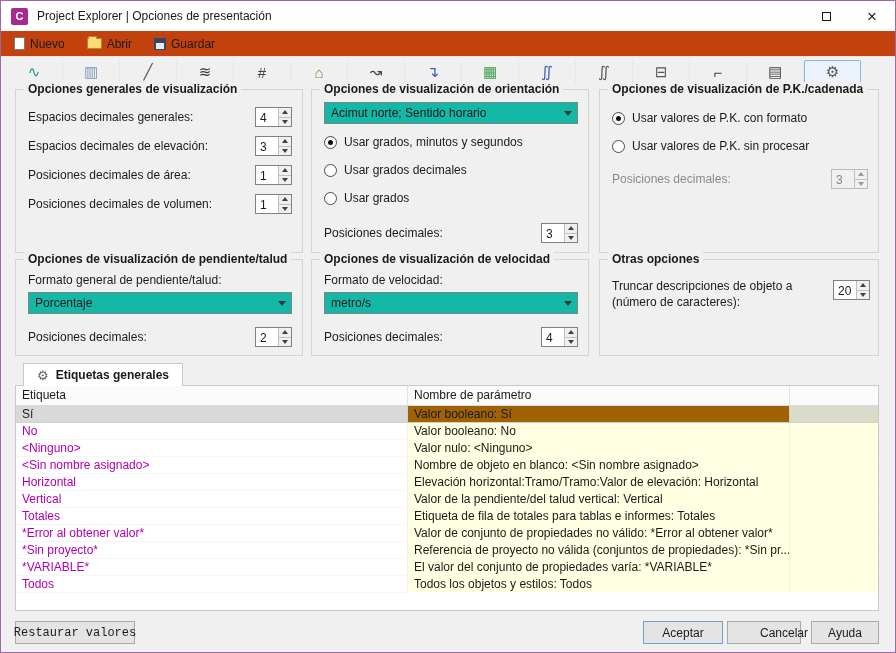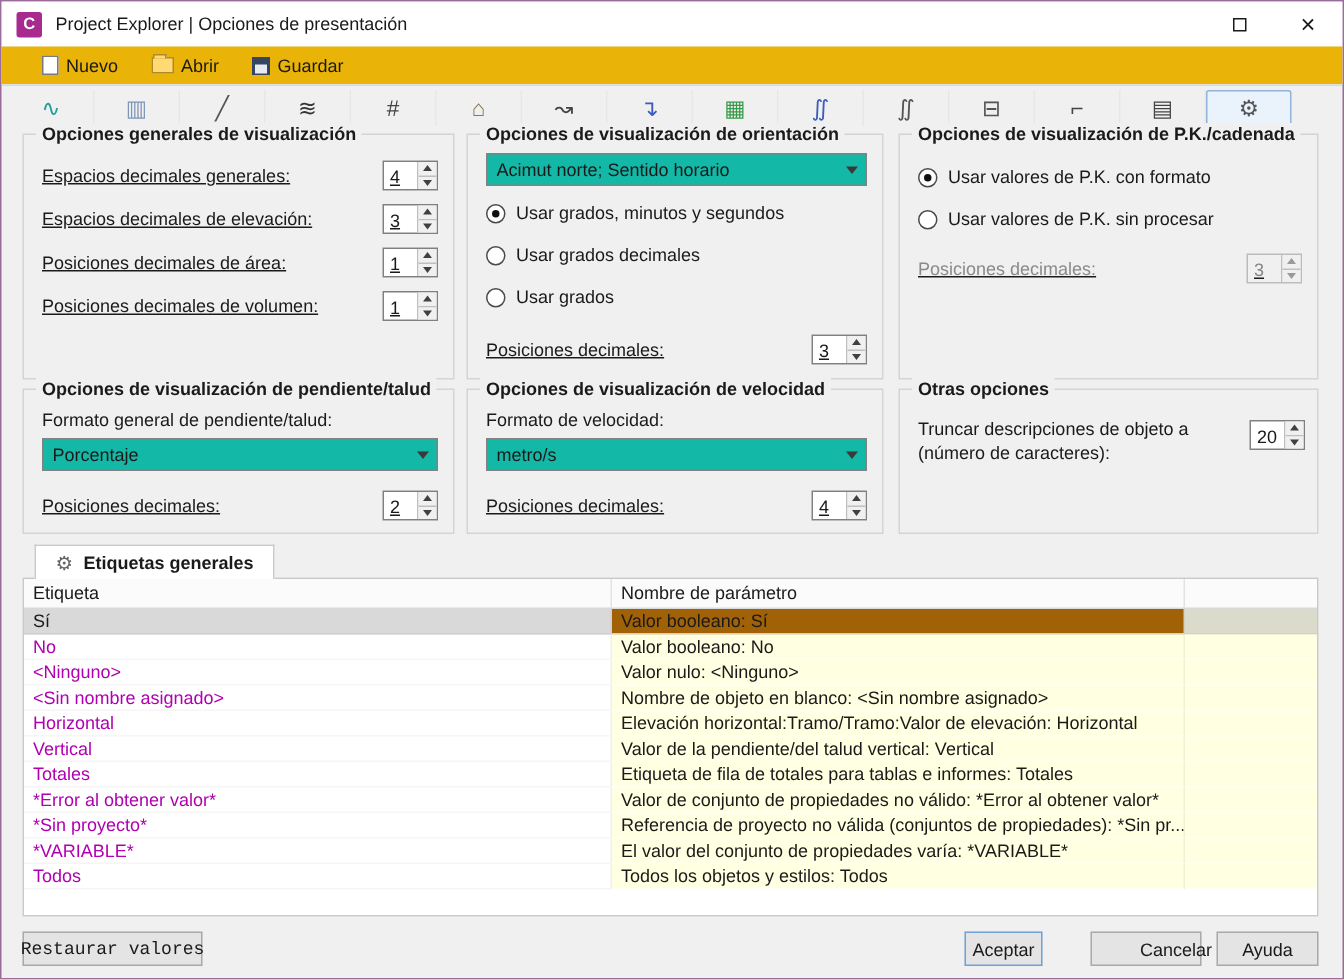--- a/index.html
+++ b/index.html
@@ -11,21 +11,21 @@
   
   .titlebar { position:absolute; top:0; left:0; right:0; height:30px; background:#ffffff; display:flex; align-items:center; }
   .appicon { width:17px; height:17px; background:#a82a8f; color:#fff; font-weight:bold; font-size:11px; display:flex; align-items:center; justify-content:center; margin:0 9px 0 10px; border-radius:2px; }
   .title { font-size:12px; white-space:nowrap; }
   .wctrls { margin-left:auto; display:flex; height:100%; }
   .wctrl { width:46px; height:100%; display:flex; align-items:center; justify-content:center; }
   .maxbox { width:9px; height:9px; border:1px solid #1a1a1a; display:block; }
   .closex { font-size:17px; line-height:1; }
 
   
-  .toolbar { position:absolute; top:30px; left:0; right:0; height:26px; background:#eab308; border-bottom:1px solid #e2e2e2; display:flex; align-items:center; padding-left:24px; gap:16px; }
+  .toolbar { position:absolute; top:30px; left:0; right:0; height:26px; background:#c2410c; border-bottom:1px solid #e2e2e2; display:flex; align-items:center; padding-left:10px; gap:16px; }
   .tbtn { display:flex; align-items:center; gap:5px; padding:2px 3px; }
   .ic-new { width:11px; height:13px; background:#fff; border:1px solid #7a7a7a; display:inline-block; }
   .ic-open { width:15px; height:11px; background:#ffd973; border:1px solid #b08a2a; display:inline-block; position:relative; }
   .ic-open::before { content:""; position:absolute; top:-3px; left:0; width:7px; height:2px; background:#ffd973; border:1px solid #b08a2a; border-bottom:none; }
   .ic-save { width:12px; height:12px; background:#364561; display:inline-block; position:relative; }
   .ic-save::after { content:""; position:absolute; left:2px; top:5px; width:8px; height:6px; background:#e8ecf2; }
 
   
   .tabstrip { position:absolute; top:57px; left:0; right:0; height:28px; display:flex; align-items:center; padding-left:5px; }
   .tabicon { width:57px; height:24px; display:flex; align-items:center; justify-content:center; font-size:15px; border-right:1px solid #e7e7e7; }
@@ -34,21 +34,21 @@
   
   .group { position:absolute; border:1px solid #d4d4d4; background:#f0f0f0; }
   .gtitle { position:absolute; top:-8px; left:8px; background:#f0f0f0; padding:0 4px; font-weight:bold; white-space:nowrap; }
   .g1 { left:14px;  top:88px;  width:288px; height:164px; }
   .g2 { left:310px; top:88px;  width:278px; height:164px; }
   .g3 { left:598px; top:88px;  width:280px; height:164px; }
   .g4 { left:14px;  top:258px; width:288px; height:97px; }
   .g5 { left:310px; top:258px; width:278px; height:97px; }
   .g6 { left:598px; top:258px; width:280px; height:97px; }
 
-  .frow { position:absolute; left:12px; right:10px; height:22px; display:flex; align-items:center; justify-content:space-between;text-decoration:underline; }
+  .frow { position:absolute; left:12px; right:10px; height:22px; display:flex; align-items:center; justify-content:space-between; }
   .flabel { white-space:nowrap; }
   .flabel-abs { position:absolute; left:12px; white-space:nowrap; }
   .dim { color:#8a8a8a; }
 
   
   .spin { width:37px; height:20px; background:#fff; border:1px solid #808080; display:flex; flex-shrink:0; }
   .spin-val { flex:1; padding:3px 0 0 4px; font-size:12px; }
   .spin-btns { width:13px; display:flex; flex-direction:column; border-left:1px solid #bfbfbf; }
   .sbtn { flex:1; display:flex; align-items:center; justify-content:center; background:#f0f0f0; }
   .sbtn:first-child { border-bottom:1px solid #bfbfbf; }
@@ -82,21 +82,21 @@
   .tc1 { width:392px; color:#b000b0; border-right:1px solid #efefef; border-bottom:1px solid #f6f6f6; }
   .tc2 { width:382px; background:#ffffe1; border-right:1px solid #f0f0d6; border-bottom:1px solid #fffff4; }
   .tc3 { flex:1; background:#ffffe1; border-bottom:1px solid #fffff4; }
   .trow.sel .tc1 { background:#d9d9d9; color:#1a1a1a; border-color:#d0d0d0; }
   .trow.sel .tc2 { background:#a16207; border-color:#d2d2c2; }
   .trow.sel .tc3 { background:#dbdbcb; border-color:#d2d2c2; }
 
   
   .btn { position:absolute; height:23px; background:#e4e4e4; border:1px solid #a9a9a9; display:flex; align-items:center; justify-content:center; white-space:nowrap; }
   .btn-restore { left:14px; top:620px; width:120px;font-family:Liberation Mono, monospace; }
-  .btn-accept { left:642px; top:620px; width:52px; border-color:#6da1d8; }
+  .btn-accept { left:642px; top:620px; width:80px; border-color:#6da1d8; }
   .btn-cancel { left:726px; top:620px; width:74px;padding-left:40px; }
   .btn-help   { left:810px; top:620px; width:68px; }
 
   .g6-label { position:absolute; left:12px; top:18px; width:218px; line-height:16px; }
   .g6-spin { position:absolute; right:8px; top:20px; }
 </style>
 </head>
 <body>
 
 <div class="window">

